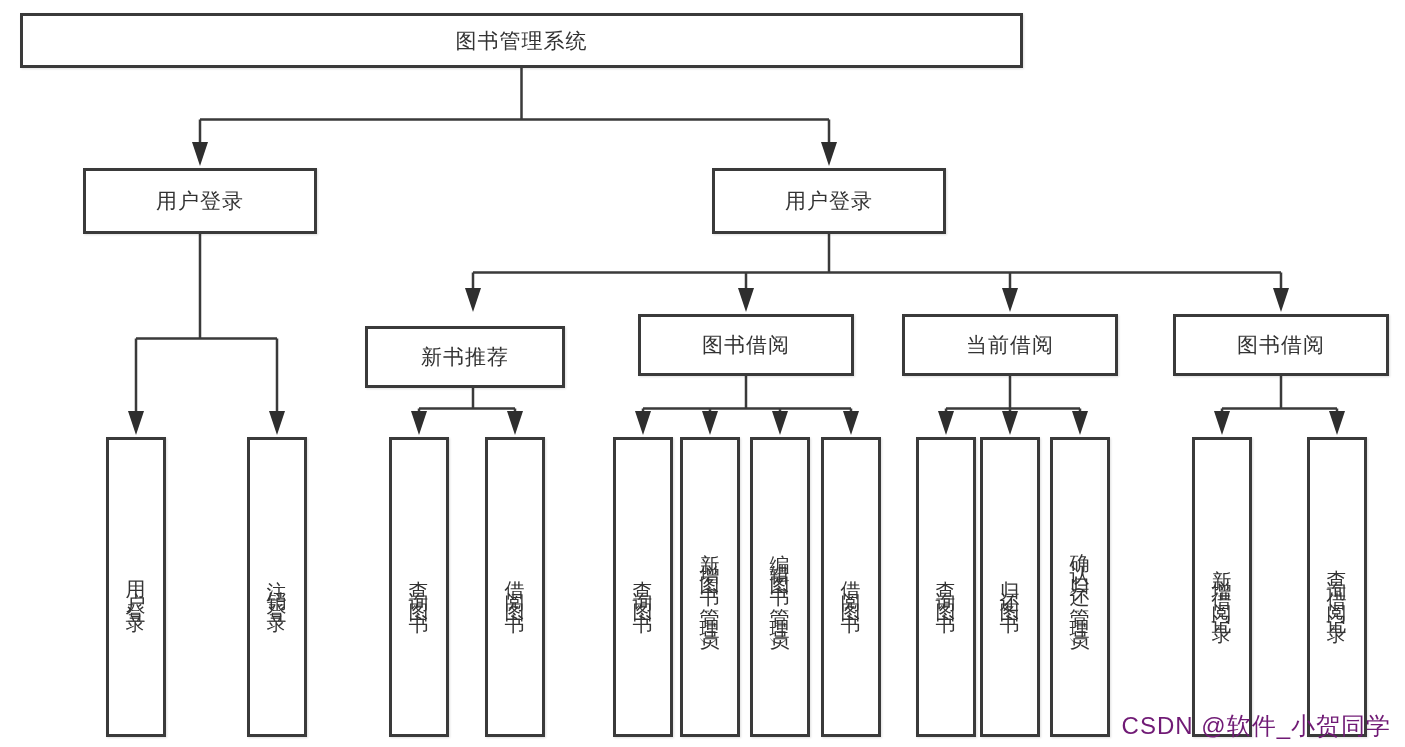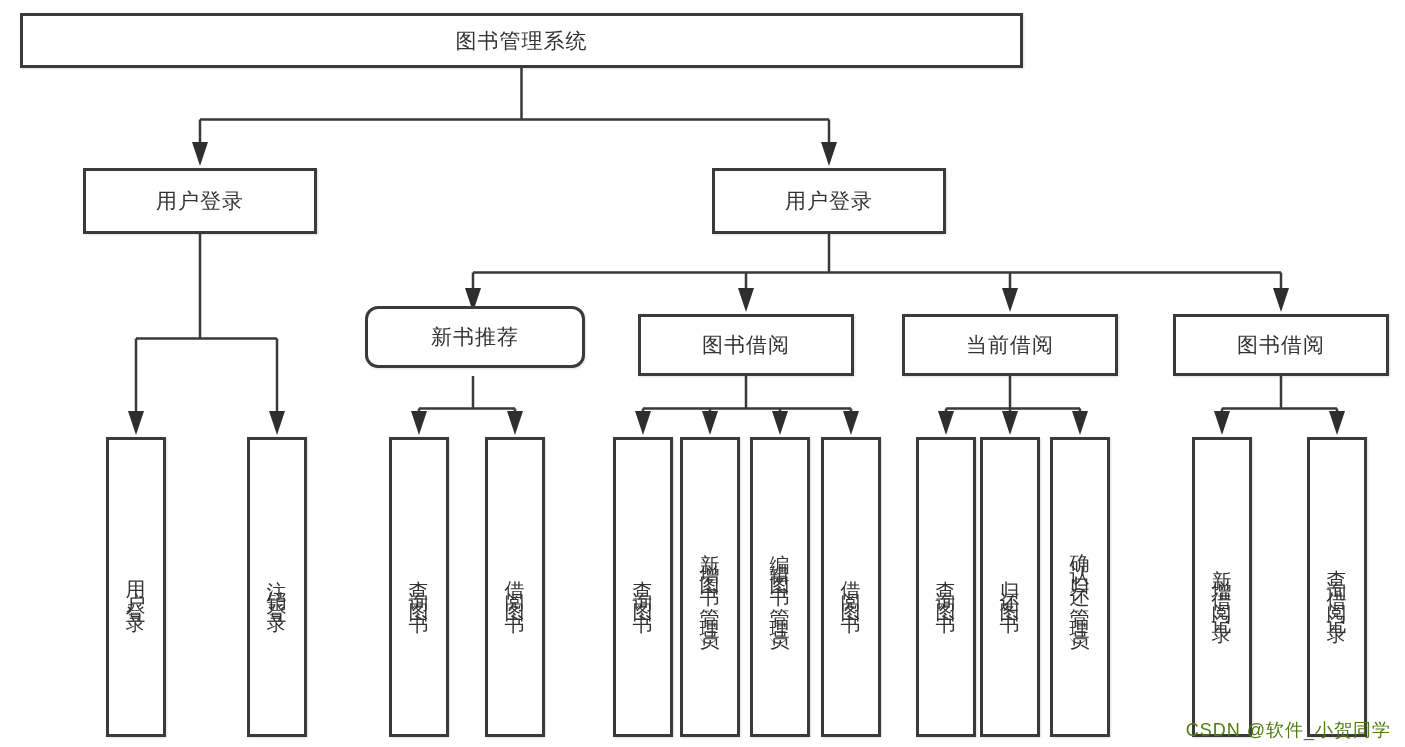--- a/index.html
+++ b/index.html
@@ -28,22 +28,22 @@
   .node.vert{
     writing-mode:vertical-rl;
     letter-spacing:11px;
     font-size:20px;
     line-height:1;
   }
   .watermark{
     position:absolute;
     right:14px;
     bottom:5px;
-    font-size:18px;
-    color:#4d7c0f;
+    font-size:24px;
+    color:#701a75;
     letter-spacing:1px;
     white-space:nowrap;
   }
 </style>
 </head>
 <body>
 
 <div class="stage">
 
   <svg class="wires" viewBox="0 0 1405 747" xmlns="http://www.w3.org/2000/svg" aria-hidden="true">
@@ -93,21 +93,21 @@
     <span>图书管理系统</span>
   </div>
 
   <div class="node" style="left:83px;top:168px;width:234px;height:66px;">
     <span>用户登录</span>
   </div>
   <div class="node" style="left:712px;top:168px;width:234px;height:66px;">
     <span>用户登录</span>
   </div>
 
-  <div class="node" style="left:365px;top:306px;width:220px;height:62px;border-radius:13px;">
+  <div class="node" style="left:365px;top:326px;width:200px;height:62px;">
     <span>新书推荐</span>
   </div>
   <div class="node" style="left:902px;top:314px;width:216px;height:62px;">
     <span>当前借阅</span>
   </div>
   <div class="node" style="left:638px;top:314px;width:216px;height:62px;">
     <span>图书借阅</span>
   </div>
   <div class="node" style="left:1173px;top:314px;width:216px;height:62px;">
     <span>图书借阅</span>

